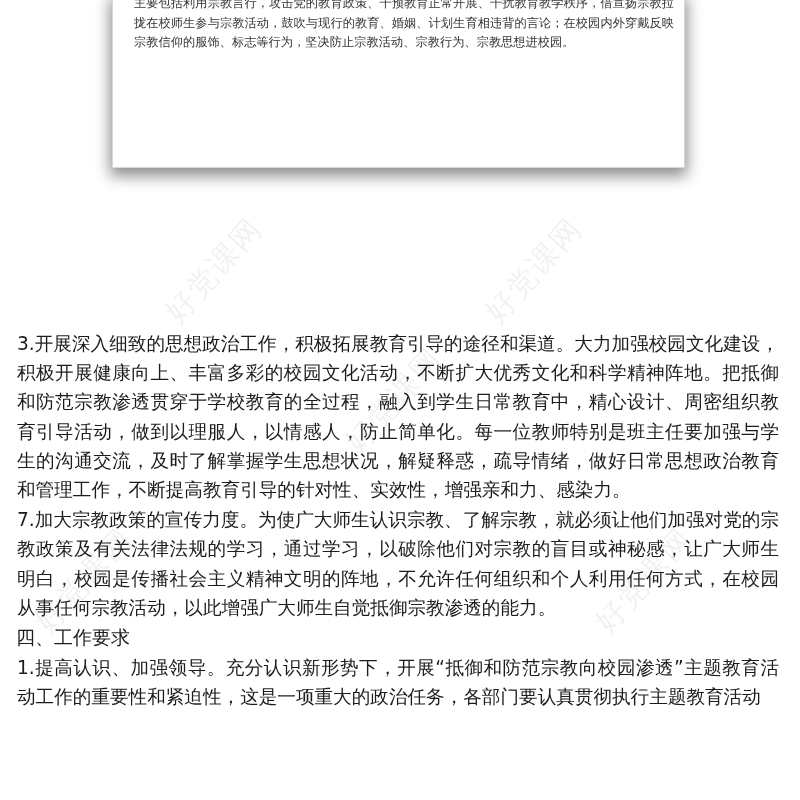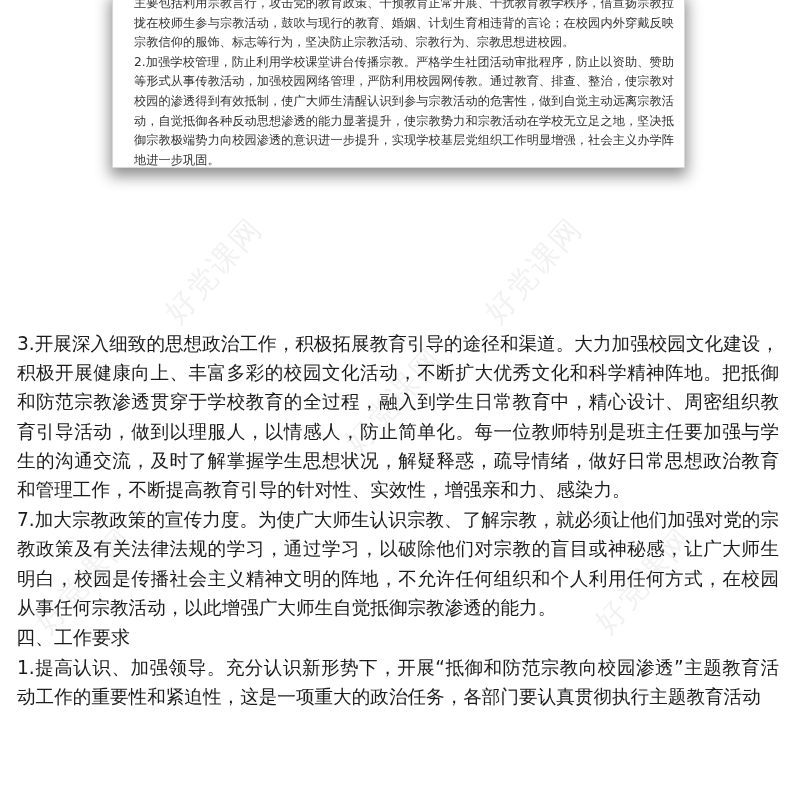--- a/index.html
+++ b/index.html
@@ -68,21 +68,20 @@
       pointer-events: none;
       letter-spacing: 2px;
     }
   </style>
 </head>
 <body>
 
 <div class="card-wrap"></div>
 <div class="card-text">
   <p>主要包括利用宗教言行，攻击党的教育政策、干预教育正常开展、干扰教育教学秩序，借宣扬宗教拉拢在校师生参与宗教活动，鼓吹与现行的教育、婚姻、计划生育相违背的言论；在校园内外穿戴反映宗教信仰的服饰、标志等行为，坚决防止宗教活动、宗教行为、宗教思想进校园。</p>
-  <p>2.加强学校管理，防止利用学校课堂讲台传播宗教。严格学生社团活动审批程序，防止以资助、赞助等形式从事传教活动，加强校园网络管理，严防利用校园网传教。通过教育、排查、整治，使宗教对校园的渗透得到有效抵制，使广大师生清醒认识到参与宗教活动的危害性，做到自觉主动远离宗教活动，自觉抵御各种反动思想渗透的能力显著提升，使宗教势力和宗教活动在学校无立足之地，坚决抵御宗教极端势力向校园渗透的意识进一步提升，实现学校基层党组织工作明显增强，社会主义办学阵地进一步巩固。</p>
 </div>
 
 <div class="watermark" style="left:150px; top:250px;">好党课网</div>
 <div class="watermark" style="left:470px; top:250px;">好党课网</div>
 <div class="watermark" style="left:330px; top:380px;">好党课网</div>
 <div class="watermark" style="left:20px; top:560px;">好党课网</div>
 <div class="watermark" style="left:580px; top:560px;">好党课网</div>
 
 <div class="main-text">
   <p>3.开展深入细致的思想政治工作，积极拓展教育引导的途径和渠道。大力加强校园文化建设，积极开展健康向上、丰富多彩的校园文化活动，不断扩大优秀文化和科学精神阵地。把抵御和防范宗教渗透贯穿于学校教育的全过程，融入到学生日常教育中，精心设计、周密组织教育引导活动，做到以理服人，以情感人，防止简单化。每一位教师特别是班主任要加强与学生的沟通交流，及时了解掌握学生思想状况，解疑释惑，疏导情绪，做好日常思想政治教育和管理工作，不断提高教育引导的针对性、实效性，增强亲和力、感染力。</p>

